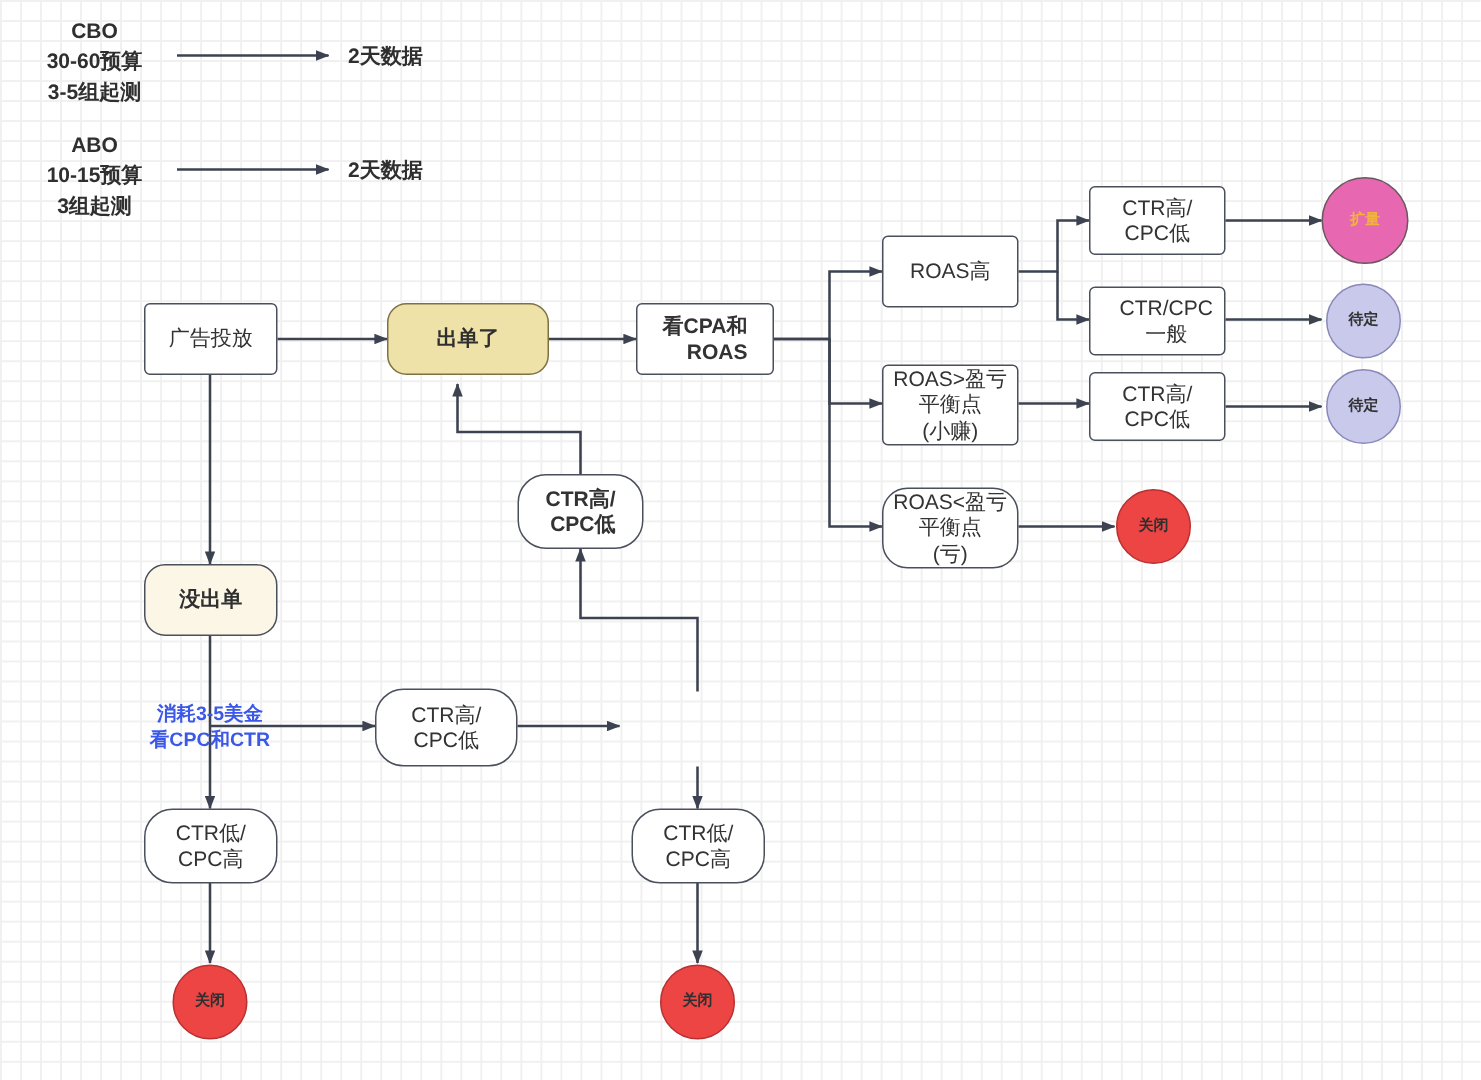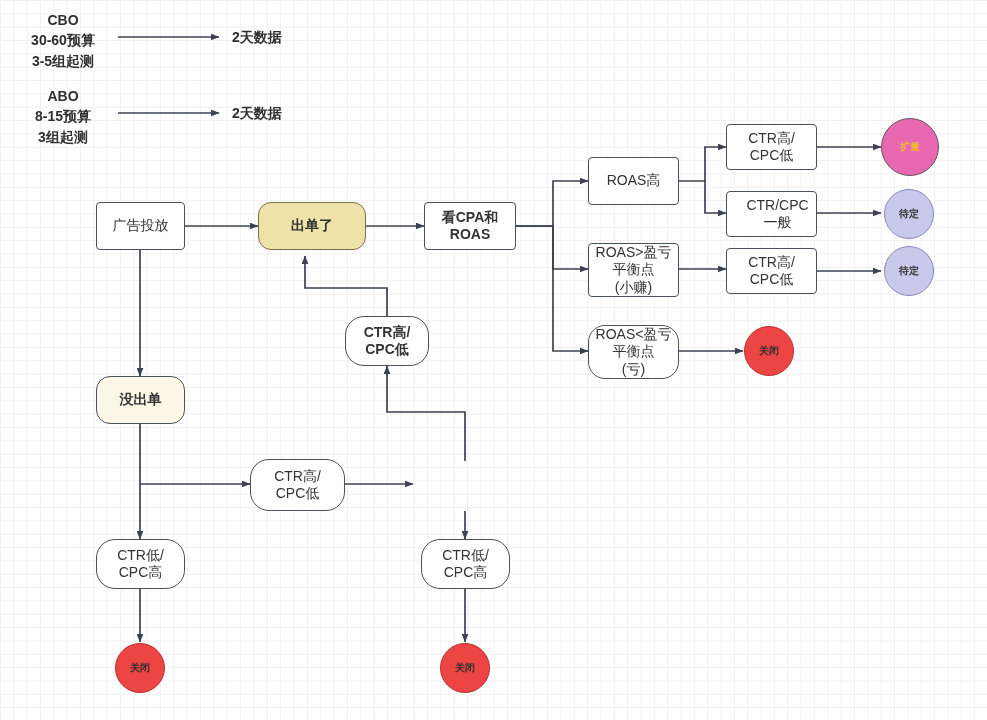--- a/index.html
+++ b/index.html
@@ -27,21 +27,21 @@
     line-height:1.22;
     white-space:pre-line;
   }
   .rect{
     background:#ffffff;border:1.6px solid #4a4f5c;border-radius:4px;
     font-size:14px;
   }
   .rect.round{border-radius:19px;}
   .rect.yellow{background:#efe2a9;border-color:#7d7042;font-weight:bold;color:#2f2f2f;}
   .rect.cream{background:#fbf6e6;border-color:#4a4f5c;font-weight:bold;color:#2f2f2f;border-radius:14px;}
-  .rect.bold{font-weight:bold;}
+  .rect.bold{font-weight:bold;text-align:right;}
   .circle{
     border-radius:50%;
     font-size:10px;font-weight:bold;
   }
   .circle.red{background:#ed4444;border:1.6px solid #b83131;color:#2f2f2f;}
   .circle.pink{background:#e768b0;border:1.6px solid #6b5560;color:#f0b43c;}
   .circle.lav{background:#c9c9ec;border:1.6px solid #8a88b8;color:#333333;}
   .plaintext{
     position:absolute;text-align:center;
     font-size:14px;font-weight:bold;color:#2f2f2f;
@@ -104,21 +104,21 @@
       <path d="M465,588 L465,642"></path>
     </g>
   </svg>
 
   <div class="plaintext" style="left:8px;top:10px;width:110px;">CBO
 30-60预算
 3-5组起测</div>
   <div class="plaintext" style="left:232px;top:27px;width:90px;text-align:left;">2天数据</div>
 
   <div class="plaintext" style="left:8px;top:86px;width:110px;">ABO
-8-15预算
+10-15预算
 3组起测</div>
   <div class="plaintext" style="left:232px;top:103px;width:90px;text-align:left;">2天数据</div>
 
   <div class="node rect" style="left:96px;top:202px;width:89px;height:48px;">广告投放</div>
 
   <div class="node rect yellow" style="left:258px;top:202px;width:108px;height:48px;border-radius:13px;">出单了</div>
 
   <div class="node rect cream" style="left:96px;top:376px;width:89px;height:48px;">没出单</div>
 
   <div class="node rect bold" style="left:424px;top:202px;width:92px;height:48px;">看CPA和
@@ -161,14 +161,16 @@
   <div class="node rect round" style="left:96px;top:539px;width:89px;height:50px;">CTR低/
 CPC高</div>
 
   <div class="node rect round" style="left:421px;top:539px;width:89px;height:50px;">CTR低/
 CPC高</div>
 
   <div class="node circle red" style="left:115px;top:643px;width:50px;height:50px;">关闭</div>
 
   <div class="node circle red" style="left:440px;top:643px;width:50px;height:50px;">关闭</div>
 
+  <div class="edgelabel" style="left:86px;top:468px;width:108px;">消耗3-5美金
+看CPC和CTR</div>
 
 </div>
 
 </body></html>

